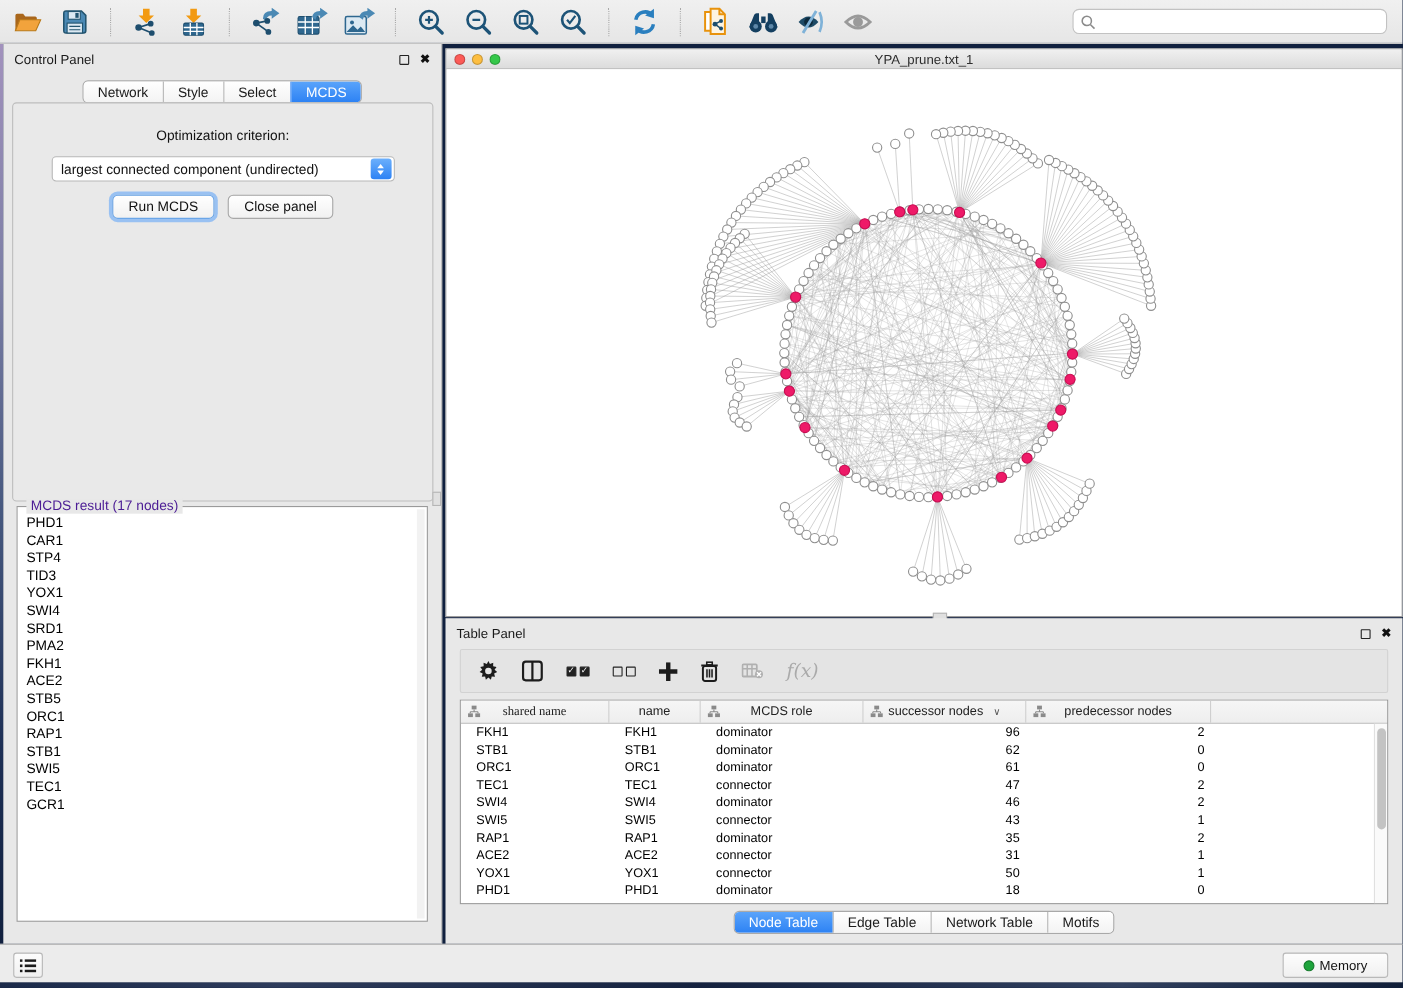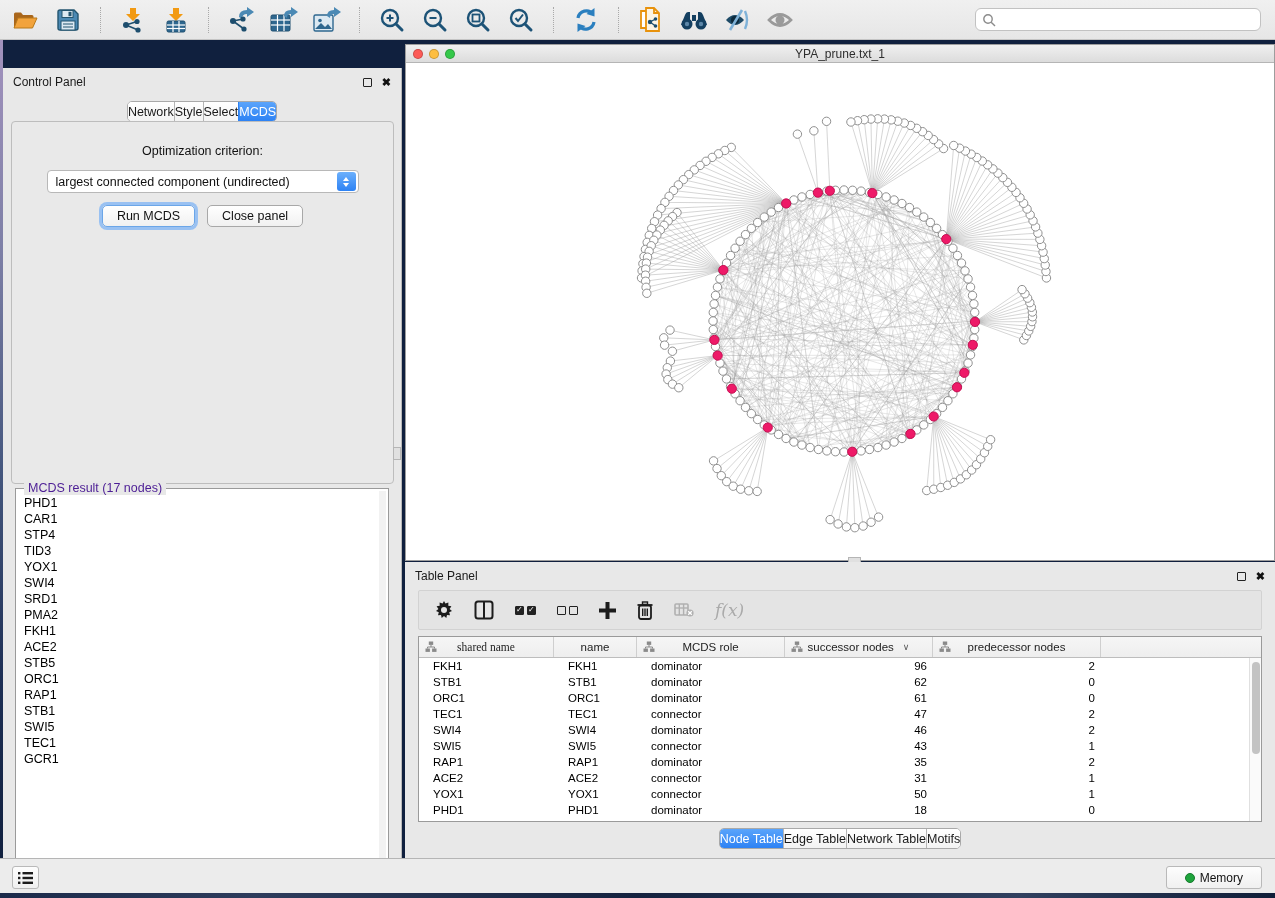--- a/index.html
+++ b/index.html
@@ -21,30 +21,30 @@
     font-family:"Liberation Sans",sans-serif; }
 
   
   .wall-left { position:absolute; left:0; top:40px; width:3px; height:853px;
     background:linear-gradient(#a292bd,#7d7fa6,#46587f,#1d2f55,#0e1d3a); }
   .wall-bottom { position:absolute; left:0; top:893px; width:1275px; height:5px;
     background:linear-gradient(90deg,#1b2a4a,#2e3c5c 20%,#15223f 50%,#31405f 80%,#101e38); }
 
   
   .control-panel { position:absolute; left:3px; top:40px; width:399px; height:818px;
-    background:#e8e8e8; border-right:1px solid #b9b9b9;margin-top:28px; }
+    background:#e8e8e8; border-right:1px solid #b9b9b9; }
   .panel-titlebar { height:22px; display:flex; align-items:center; padding:6px 10px 0 10px;
     font-size:12px; color:#1a1a1a; }
   .panel-titlebar .flex { flex:1; }
   .float-ico { width:9px; height:9px; border:1.5px solid #222; border-radius:1px; margin-right:10px; }
   .close-ico { font-size:11px; color:#111; font-weight:bold; line-height:9px; }
 
   .seg-tabs { display:flex; border:1px solid #a9a9a9; border-radius:5px; background:#fff;
     height:21px; overflow:hidden; width:max-content; }
-  .seg-tab { padding:0 0; font-size:12.5px; display:flex; align-items:center; color:#1a1a1a;
+  .seg-tab { padding:0 13px; font-size:12.5px; display:flex; align-items:center; color:#1a1a1a;
     border-left:1px solid #b5b5b5; background:linear-gradient(#ffffff,#f3f3f3); }
   .seg-tab:first-child { border-left:none; }
   .seg-tab.active { background:linear-gradient(#5aa4fb,#2d82f4); color:#fff;
     border-left-color:#2d82f4; }
   .ctl-tabs-row { position:absolute; left:0; top:33px; width:100%; display:flex; justify-content:center; }
 
   .tab-card { position:absolute; left:8px; top:53px; width:383px; height:363px;
     background:#e9e9e9; border:1px solid #bdbdbd; border-radius:4px; }
   .opt-label { text-align:center; margin-top:22px; font-size:12.5px; color:#111; }
   .select-wrap { margin:12px auto 0 auto; width:312px; height:23px; background:#fff;

